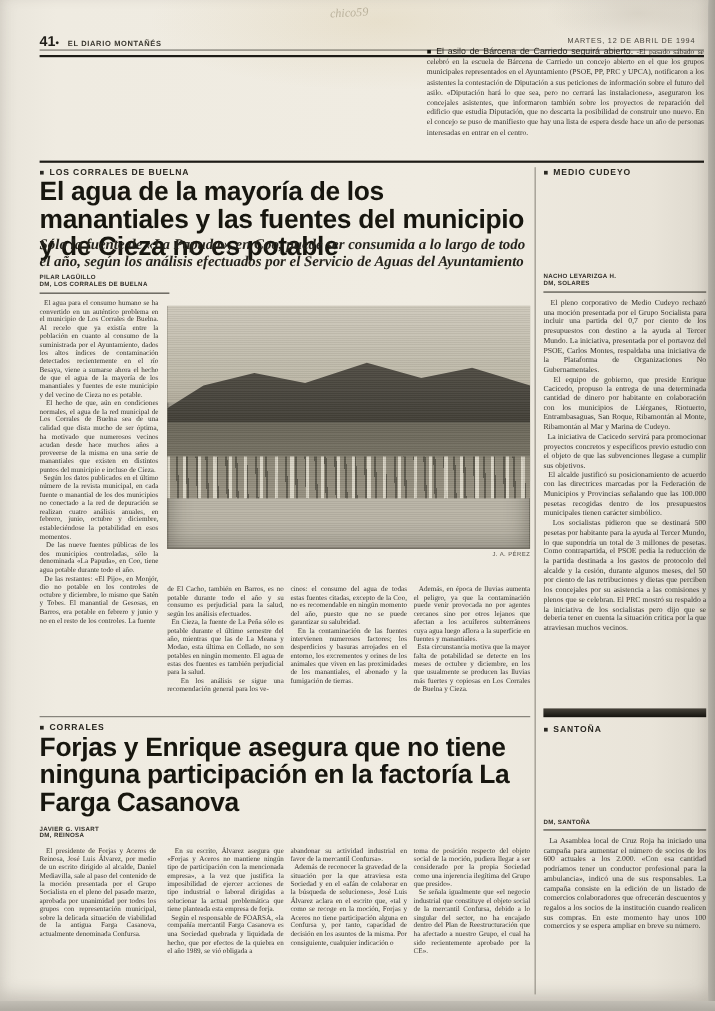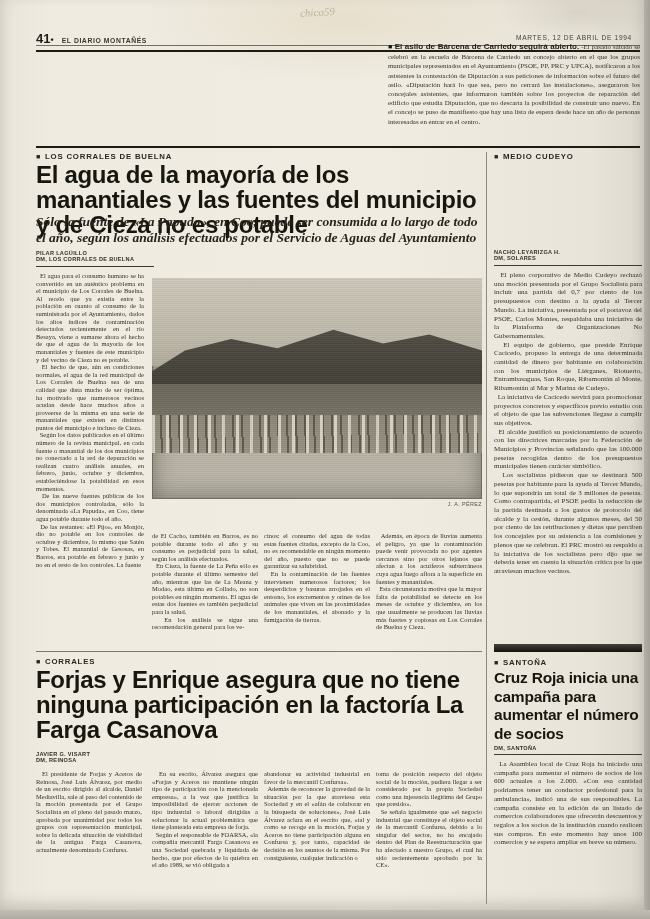--- a/index.html
+++ b/index.html
@@ -53,21 +53,21 @@
     letter-spacing:0.3px;line-height:6.4px;color:#33302a;
   }
   .bodycol{
     font-family:"Liberation Serif",serif;font-size:6.5px;line-height:7.6px;color:#32302a;
     text-align:justify;white-space:pre-wrap;overflow:hidden;
   }
   .sidecol{
     font-family:"Liberation Serif",serif;font-size:7px;line-height:8.7px;color:#32302a;
     text-align:justify;white-space:pre-wrap;overflow:hidden;
   }
-  .brief-title{font-family:"Liberation Sans",sans-serif;font-weight:bold;font-size:8px;color:#1d1b15;}
+  .brief-title{font-family:"Liberation Sans",sans-serif;font-weight:normal;font-size:8px;color:#1d1b15;}
   .brief-body{font-family:"Liberation Serif",serif;font-size:6.9px;line-height:9.2px;color:#33302a;text-align:justify;}
   .caption{font-family:"Liberation Sans",sans-serif;font-size:7.4px;color:#2c2a24;}
   .credit{font-family:"Liberation Sans",sans-serif;font-size:5.4px;letter-spacing:0.4px;color:#56524a;text-align:right;}
 
   
   .photo{overflow:hidden;background:#b9b4a6;box-shadow:inset 0 0 0 1px #6e6a5e, inset 0 0 22px rgba(30,28,22,0.45);}
   .ph-sky{position:absolute;left:0;top:0;width:100%;height:40%;
     background:linear-gradient(180deg,#cdc8ba 0%,#beb9a9 70%,#b2ac9c 100%);}
   .ph-ridge{position:absolute;left:0;top:12%;width:100%;height:52%;
     background:linear-gradient(180deg,#57534a 0%,#45423a 60%,#3b382f 100%);
@@ -182,21 +182,20 @@
   El equipo de gobierno, que preside Enrique Cacicedo, propuso la entrega de una determinada cantidad de dinero por habitante en colaboración con los municipios de Liérganes, Riotuerto, Entrambasaguas, San Roque, Ribamontán al Monte, Ribamontán al Mar y Marina de Cudeyo.
   La iniciativa de Cacicedo servirá para promocionar proyectos concretos y específicos previo estudio con el objeto de que las subvenciones llegase a cumplir sus objetivos.
   El alcalde justificó su posicionamiento de acuerdo con las directrices marcadas por la Federación de Municipios y Provincias señalando que las 100.000 pesetas recogidas dentro de los presupuestos municipales tienen carácter simbólico.
   Los socialistas pidieron que se destinará 500 pesetas por habitante para la ayuda al Tercer Mundo, lo que supondría un total de 3 millones de pesetas. Como contrapartida, el PSOE pedía la reducción de la partida destinada a los gastos de protocolo del alcalde y la cesión, durante algunos meses, del 50 por ciento de las retribuciones y dietas que perciben los concejales por su asistencia a las comisiones y plenos que se celebran. El PRC mostró su respaldo a la iniciativa de los socialistas pero dijo que se debería tener en cuenta la situación crítica por la que atraviesan muchos vecinos.</div>
 
     <div class="abs darkbar" style="left:494px;top:644px;width:148px;height:8px;"></div>
 
     <div class="abs kicker" style="left:494px;top:658px;">
       <span class="blt">■</span><span>SANTOÑA</span>
     </div>
-    <div class="abs headline-sb" style="left:494px;top:669px;width:150px;">Cruz Roja inicia una campaña para aumentar el número de socios</div>
     <div class="abs byline" style="left:494px;top:745px;width:148px;">
       <span class="pl">DM, SANTOÑA</span>
     </div>
     <div class="abs sidecol" style="left:494px;top:760px;width:148px;height:145px;">  La Asamblea local de Cruz Roja ha iniciado una campaña para aumentar el número de socios de los 600 actuales a los 2.000. «Con esa cantidad podríamos tener un conductor profesional para la ambulancia», indicó una de sus responsables. La campaña consiste en la edición de un listado de comercios colaboradores que ofrecerán descuentos y regalos a los socios de la institución cuando realicen sus compras. En este momento hay unos 100 comercios y se espera ampliar en breve su número.</div>
 
   </div>
 
   <div class="edge-right"></div>
   <div class="edge-bottom"></div>
 </div>

